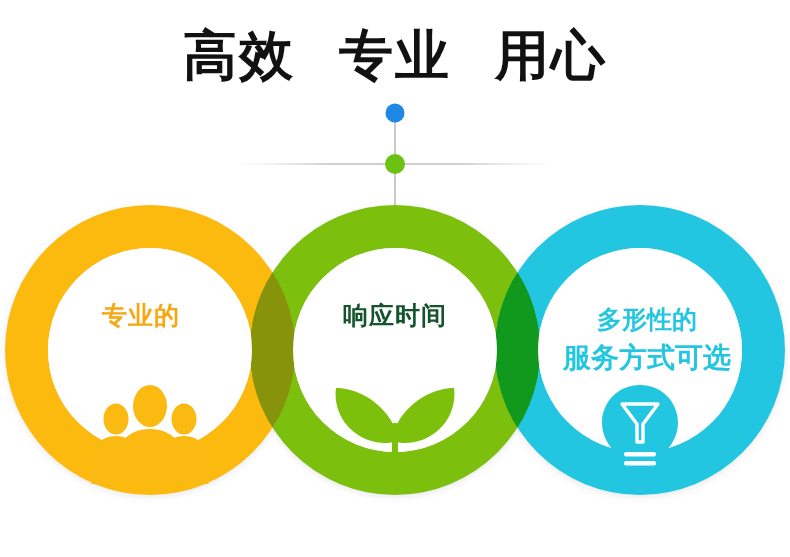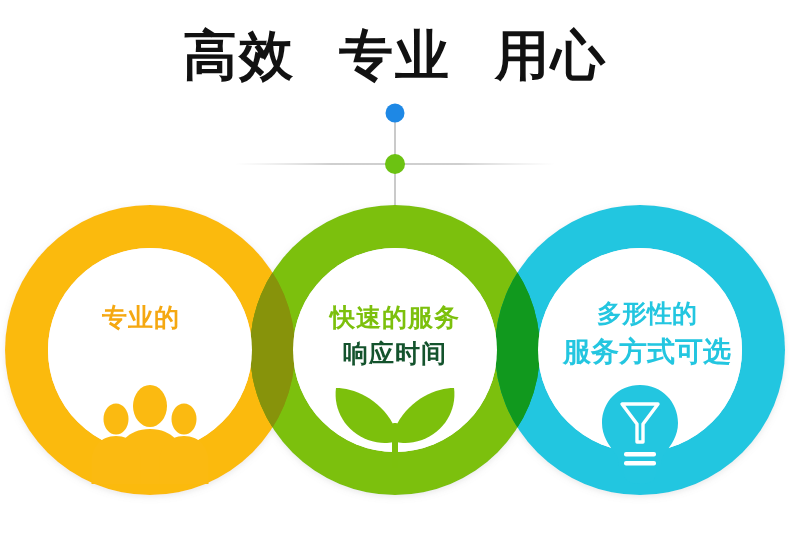--- a/index.html
+++ b/index.html
@@ -51,32 +51,33 @@
     top: 0;
     width: 790px;
     height: 557px;
   }
   
   .lobe-content {
     position: absolute;
     width: 230px;
     text-align: center;
     z-index: 6;
+    font-family: Liberation Mono, monospace;
   }
   .lobe-label {
     font-size: 25px;
     font-weight: bold;
     line-height: 1.42;
     letter-spacing: 1px;
     white-space: nowrap;
   }
   .lobe-label.wide { font-size: 28px; }
   #c1-content { left: 26px;  top: 300px; }
   #c2-content { left: 280px; top: 300px; }
-  #c3-content { left: 532px; top: 296px; }
+  #c3-content { left: 532px; top: 304px; }
   #c3-content .lobe-label { letter-spacing: 0px; }
 </style>
 </head>
 <body>
 
 <div id="stage">
 
   <div id="heading">
     <span class="hw">高效</span><span class="hw">专业</span><span class="hw">用心</span>
   </div>
@@ -183,21 +184,20 @@
       <rect x="624" y="461" width="32" height="4.5" rx="2" fill="#ffffff"></rect>
       <path d="M624 470 l32 0 l0 4 c0 6 -6 10 -16 10 c-10 0 -16 -4 -16 -10 z" fill="#23C6E0"></path>
     </g>
   </svg>
 
   <div class="lobe-content" id="c1-content">
     <div class="lobe-label" style="color:#F5A811">专业的</div>
   </div>
 
   <div class="lobe-content" id="c2-content">
-    <div class="lobe-label" style="color:#7CC00C">快速的服务</div>
     <div class="lobe-label" style="color:#14532d">响应时间</div>
   </div>
 
   <div class="lobe-content" id="c3-content">
     <div class="lobe-label" style="color:#23C6E0">多形性的</div>
     <div class="lobe-label wide" style="color:#23C6E0">服务方式可选</div>
   </div>
 
 </div>
 

